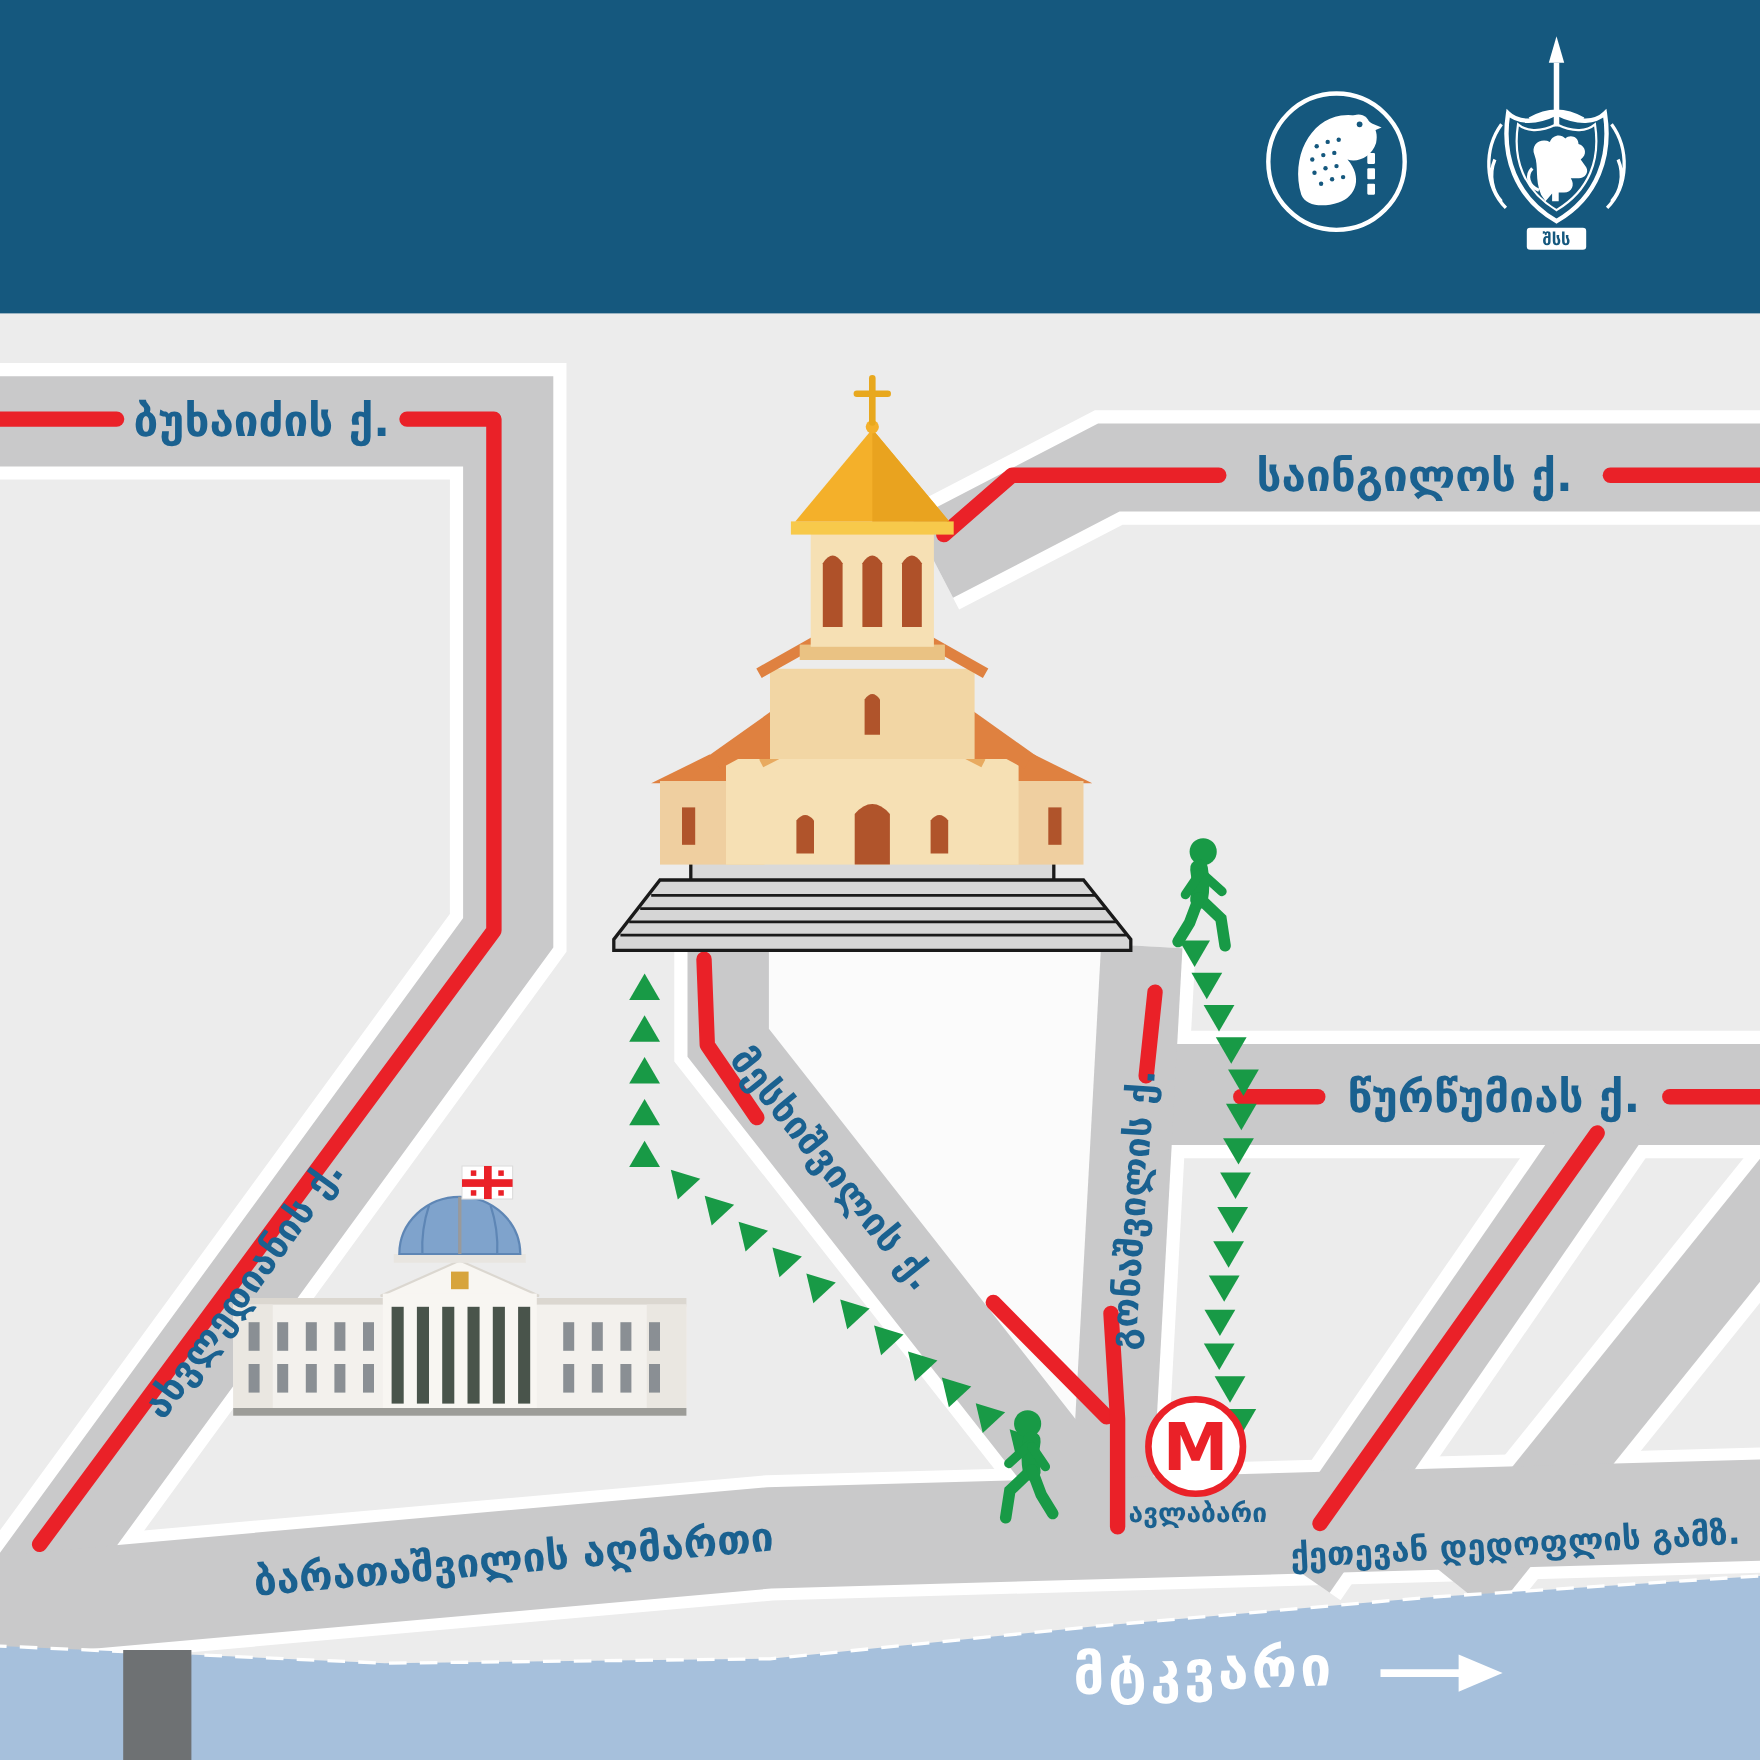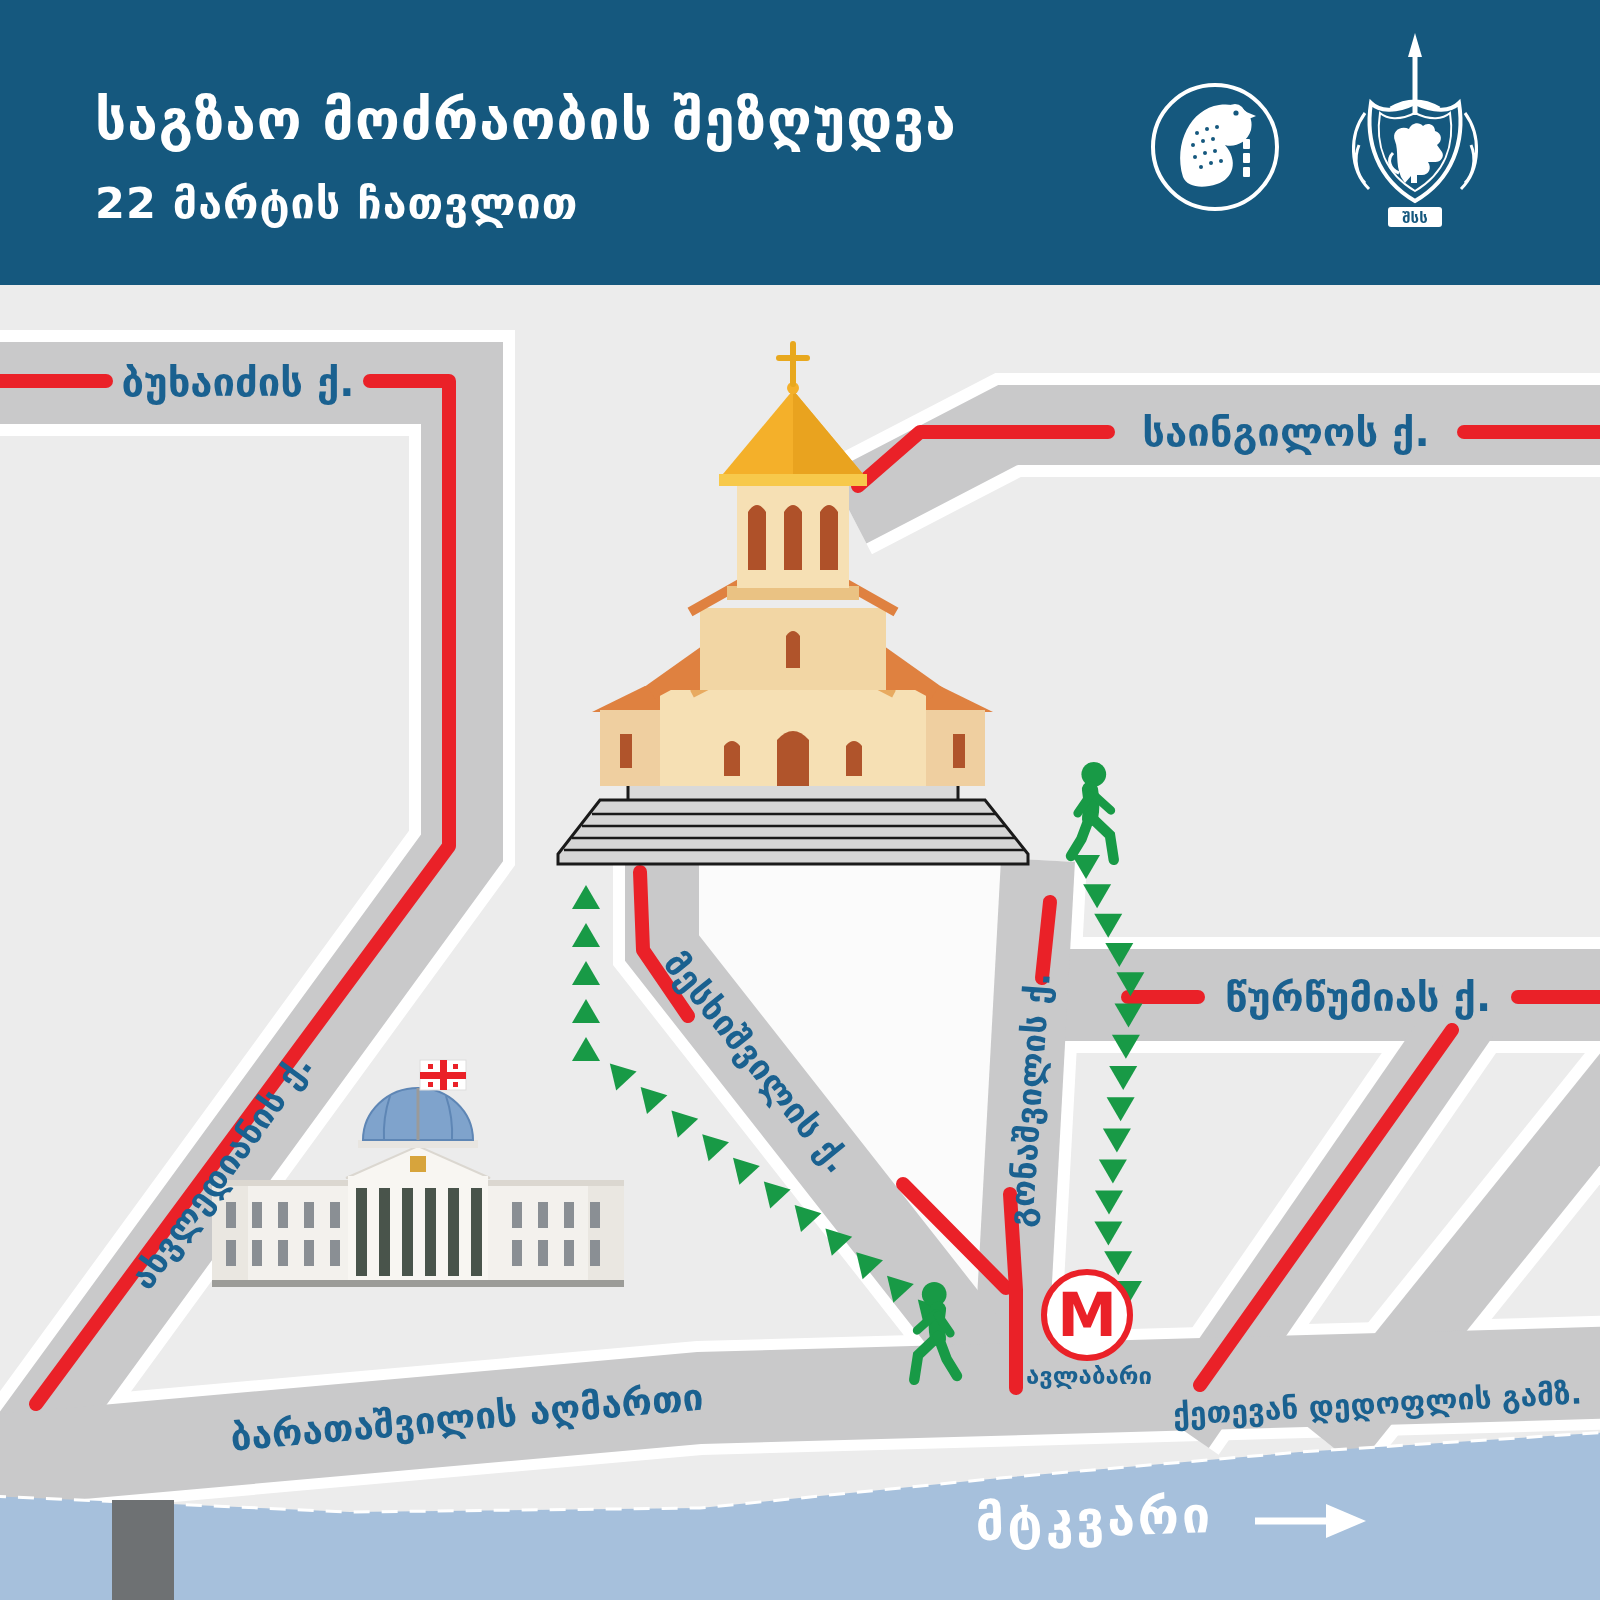--- a/index.html
+++ b/index.html
@@ -18,22 +18,20 @@
   .street-label{fill:#1A6190;font-weight:700;}
   .river-label{fill:#FFFFFF;font-weight:700;}
   .metro-m{fill:#EA2128;font-weight:700;}
 </style>
 </head>
 <body>
 
 <div class="stage">
 
   <div class="header">
-    <div class="title">საგზაო მოძრაობის შეზღუდვა</div>
-    <div class="subtitle">22 მარტის ჩათვლით</div>
 
     <svg class="logo" style="left:1140px;top:72px" width="150" height="150" viewBox="-75 -75 150 150">
       <circle cx="0" cy="0" r="62" fill="none" stroke="#FFFFFF" stroke-width="4"></circle>
       <path d="M -32,30 C -42,-4 -24,-38 4,-42 C 26,-45 40,-33 36,-17 C 32,-4 19,1 10,-2
                C 24,14 18,32 2,37 C -13,42 -28,40 -32,30 Z" fill="#FFFFFF"></path>
       <circle cx="20" cy="-33" r="10" fill="#FFFFFF"></circle>
       <polygon points="29,-36 41,-31 29,-26" fill="#FFFFFF"></polygon>
       <circle cx="21" cy="-34" r="2.6" fill="#15587E"></circle>
       <g fill="#15587E">
         <circle cx="-18" cy="-14" r="2"></circle>

